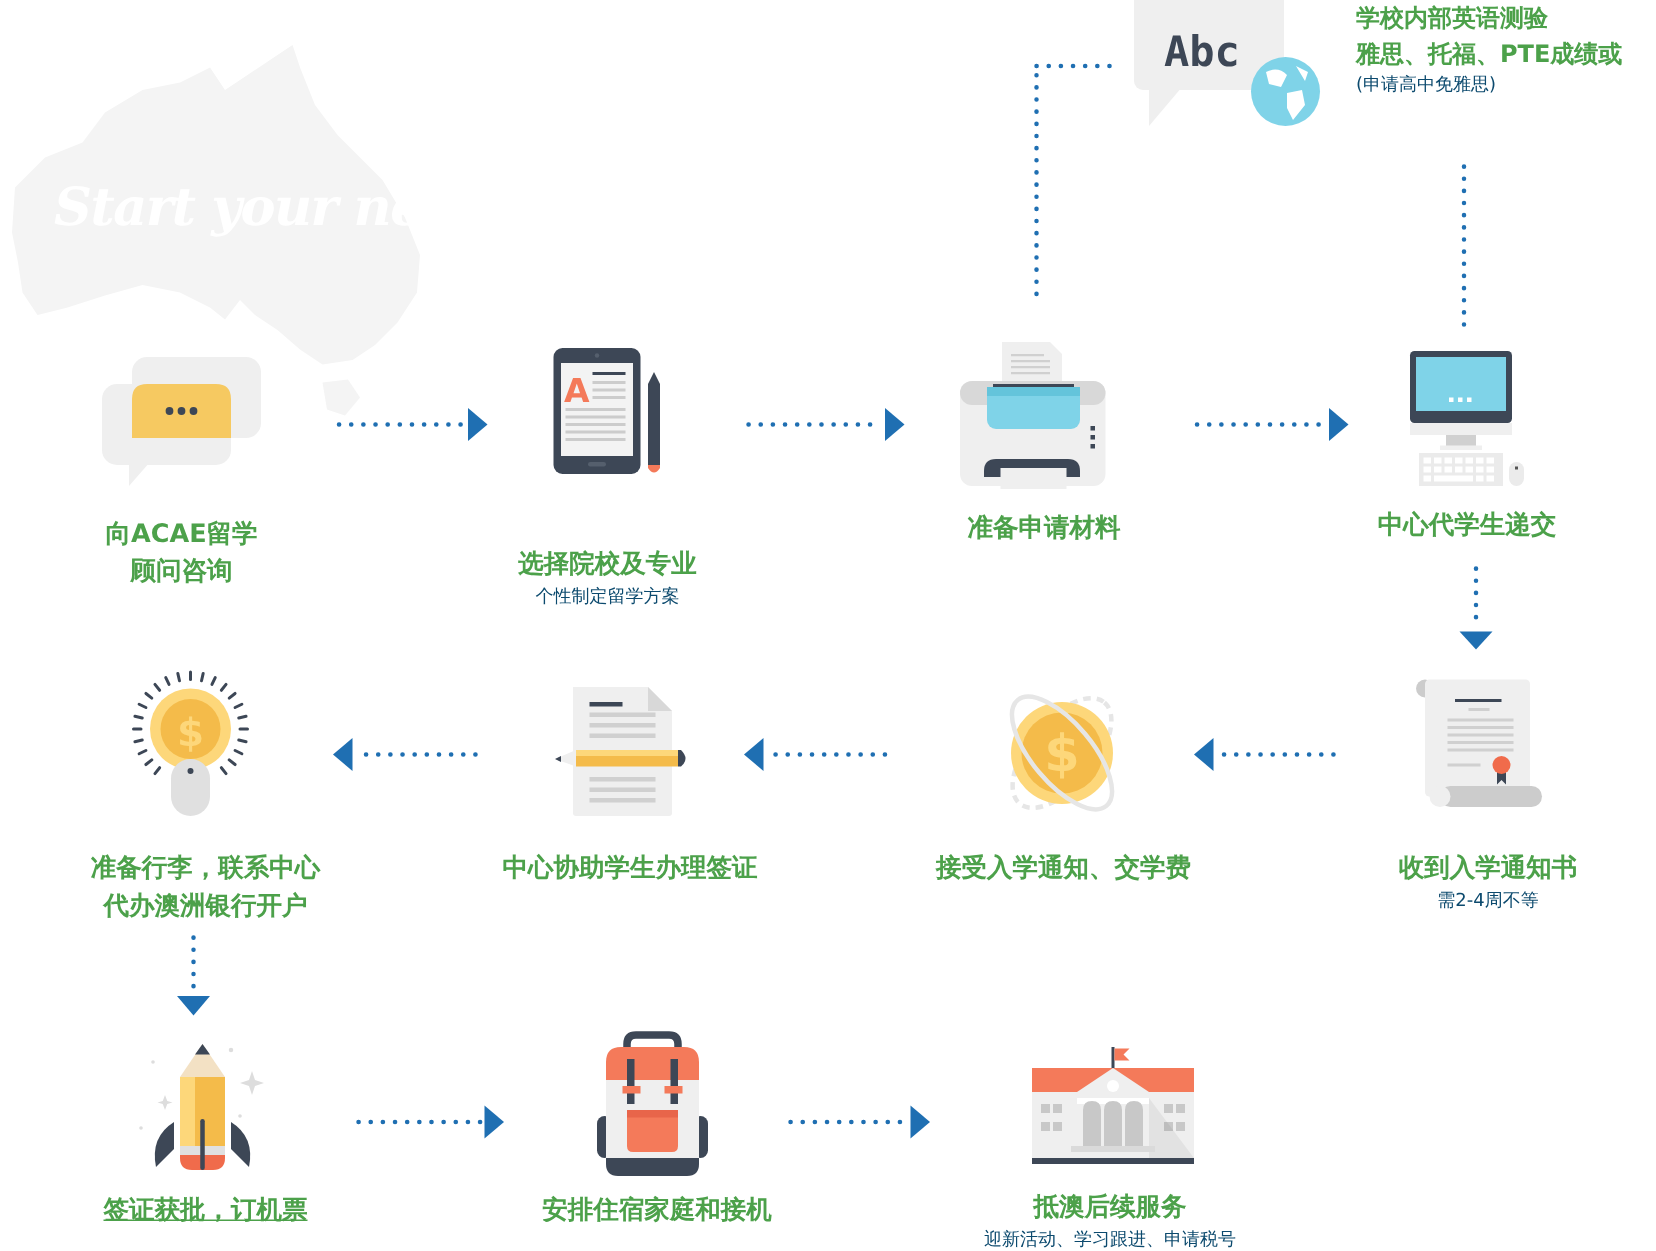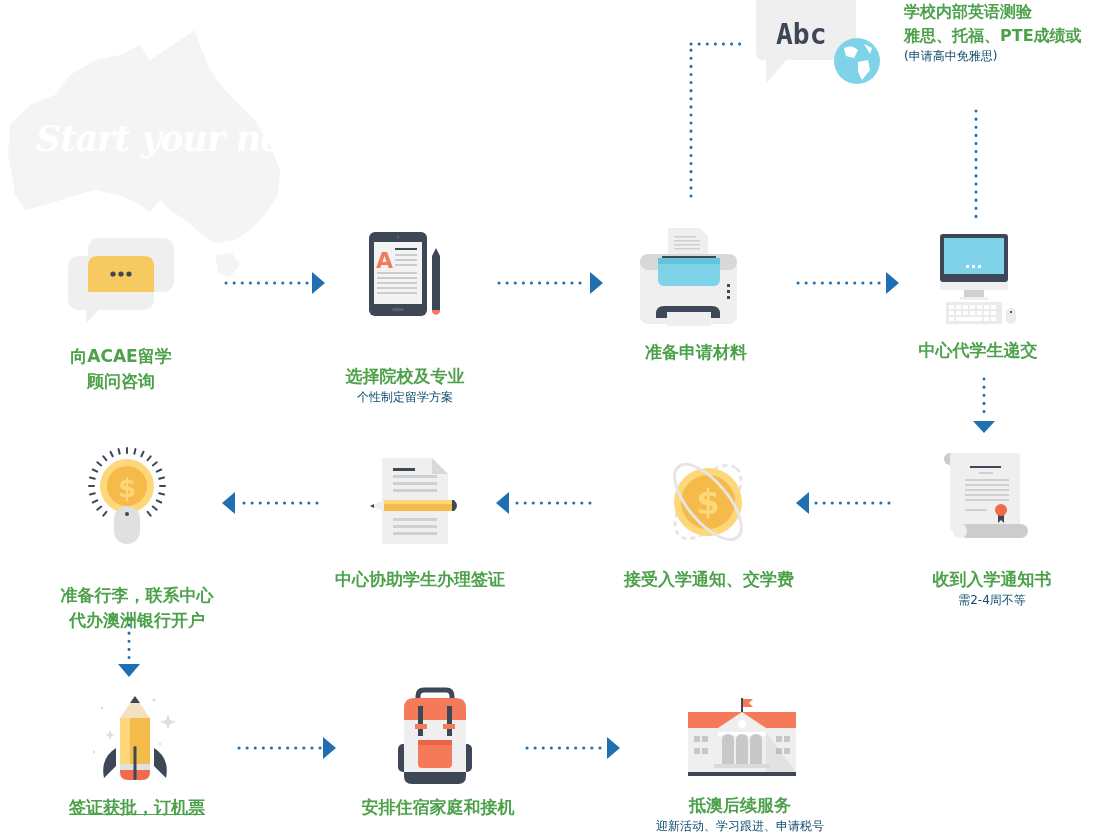--- a/index.html
+++ b/index.html
@@ -278,21 +278,21 @@
       <line x1="70.80043892144498" y1="21.424836538661786" x2="74.70959633378513" y2="18.307387529368118"></line>
       <line x1="74.73197264077983" y1="27.681836609120573" x2="79.23681698029192" y2="25.512417913532783"></line>
       <line x1="77.17262110200018" y1="34.656809179441616" x2="82.0472606629093" y2="33.54420450966004"></line>
     </g>
   <circle cx="45" cy="42" r="27" fill="#fdd77a"></circle>
   <circle cx="45" cy="42" r="20" fill="#f4bb4a"></circle>
   <text x="45" y="53" text-anchor="middle" font-family="'DejaVu Sans',sans-serif" font-weight="bold" font-size="26" fill="#fdd77a">$</text>
   <rect x="32" y="62" width="26" height="38" rx="13" fill="#e0e0e0"></rect>
   <circle cx="45" cy="70" r="2" fill="#3d4756"></circle>
 </svg>
-<div class="title" style="left:137px;top:567px;margin-top:16px;">
+<div class="title" style="left:137px;top:567px;">
   <span class="line">准备行李，联系中心</span>
   <span class="line">代办澳洲银行开户</span>
 </div>
 
 <svg class="abs" style="left:90px;top:692px;width:90px;height:92px;">
   <g fill="#dddddd">
       <circle cx="12" cy="16" r="1.2"></circle>
       <circle cx="64" cy="8" r="1.5"></circle>
       <circle cx="4" cy="60" r="1.2"></circle>
       <circle cx="70" cy="52" r="1.2"></circle>

